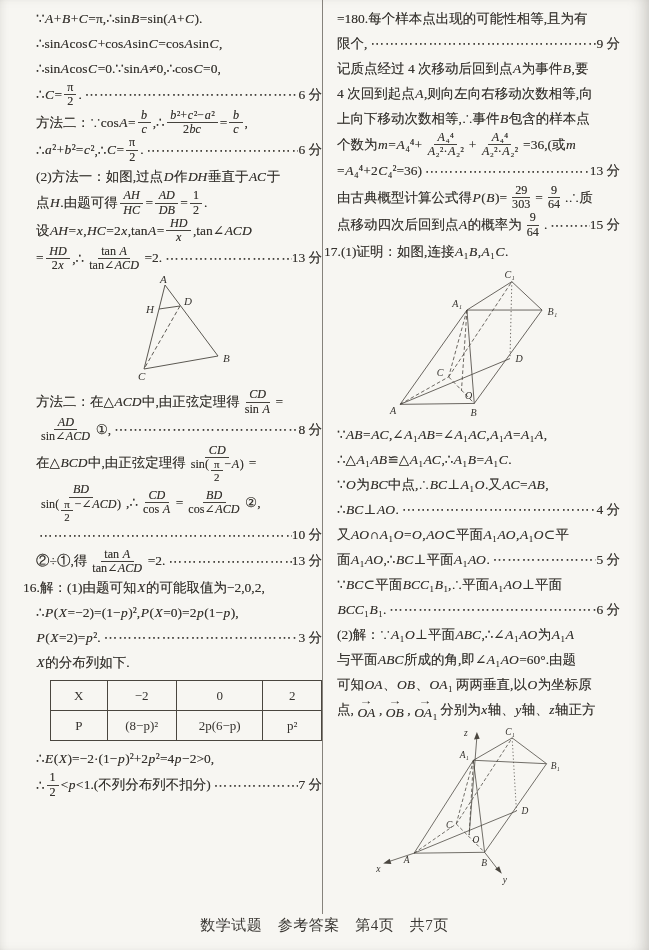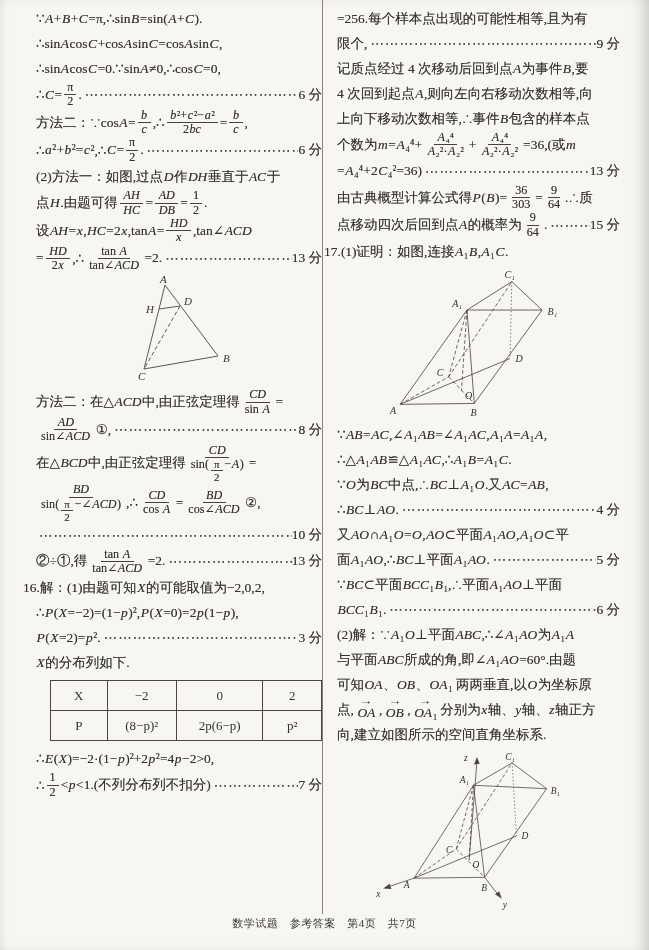--- a/index.html
+++ b/index.html
@@ -27,21 +27,21 @@
   .fig{margin:3px 0}
   .fig svg{display:block}
   svg line, svg polyline{stroke:#4a463f;stroke-width:.9;fill:none}
   svg .dash{stroke-dasharray:4 2.6}
   svg .dot{stroke-dasharray:1.4 2.6}
   svg text{font-size:11px;font-style:italic;fill:#35322e;font-family:"Liberation Serif","DejaVu Serif",serif}
   svg polygon{fill:#4a463f;stroke:none}
   table.dist{border-collapse:collapse;margin:5px 0 5px 14px}
   table.dist td{border:1px solid #4a463f;text-align:center;font-size:13px;height:29px;padding:0 4px}
   td.c0{width:50px} td.c1{width:62px} td.c2{width:80px} td.c3{width:52px}
-  .footer{position:absolute;left:0;right:0;top:916px;text-align:center;font-size:11px;
+  .footer{position:absolute;left:0;right:0;top:916px;text-align:center;font-size:15px;
           letter-spacing:.5px;color:#3b3834}
 </style>
 </head>
 <body>
 
 <div class="page">
   <div class="divider"></div>
 
   <div class="col col-left">
     <div>
@@ -172,35 +172,35 @@
         <div class="line">∴<i>E</i>(<i>X</i>)=−2·(1−<i>p</i>)²+2<i>p</i>²=4<i>p</i>−2&gt;0,</div>
         <div class="line">∴<span class="fr">
             <span class="n">1</span>
             <span class="d">2</span>
           </span>&lt;<i>p</i>&lt;1.(不列分布列不扣分)<span class="lead">⋯⋯⋯⋯⋯⋯⋯⋯⋯⋯⋯⋯⋯⋯⋯⋯⋯⋯⋯⋯⋯⋯⋯⋯⋯⋯</span> 7 分</div>
       </div>
   </div>
 
   <div class="col col-right">
     <div>
-        <div class="line">=256.每个样本点出现的可能性相等,且为有</div>
+        <div class="line">=180.每个样本点出现的可能性相等,且为有</div>
         <div class="line">限个,<span class="lead">⋯⋯⋯⋯⋯⋯⋯⋯⋯⋯⋯⋯⋯⋯⋯⋯⋯⋯⋯⋯⋯⋯⋯⋯⋯⋯</span> 9 分</div>
         <div class="line">记质点经过 4 次移动后回到点 <i>A</i> 为事件 <i>B</i>,要</div>
         <div class="line">4 次回到起点 <i>A</i>,则向左向右移动次数相等,向</div>
         <div class="line">上向下移动次数相等,∴事件 <i>B</i> 包含的样本点</div>
         <div class="line">个数为 <i>m</i>=<i>A</i>₄⁴+<span class="fr">
             <span class="n"><i>A</i>₄⁴</span>
             <span class="d"><i>A</i>₂²·<i>A</i>₂²</span>
           </span>+<span class="fr">
             <span class="n"><i>A</i>₄⁴</span>
             <span class="d"><i>A</i>₂²·<i>A</i>₂²</span>
           </span>=36,(或 <i>m</i></div>
         <div class="line">=<i>A</i>₄⁴+2<i>C</i>₄²=36)<span class="lead">⋯⋯⋯⋯⋯⋯⋯⋯⋯⋯⋯⋯⋯⋯⋯⋯⋯⋯⋯⋯⋯⋯⋯⋯⋯⋯</span> 13 分</div>
         <div class="line">由古典概型计算公式得 <i>P</i>(<i>B</i>)=<span class="fr">
-            <span class="n">36</span>
+            <span class="n">29</span>
             <span class="d">303</span>
           </span>=<span class="fr">
             <span class="n">9</span>
             <span class="d">64</span>
           </span>.∴质</div>
         <div class="line">点移动四次后回到点 <i>A</i> 的概率为<span class="fr">
             <span class="n">9</span>
             <span class="d">64</span>
           </span>.<span class="lead">⋯⋯⋯⋯⋯⋯⋯⋯⋯⋯⋯⋯⋯⋯⋯⋯⋯⋯⋯⋯⋯⋯⋯⋯⋯⋯</span> 15 分</div>
         <div class="line hang">17.(1)证明：如图,连接 <i>A</i>₁<i>B</i>,<i>A</i>₁<i>C</i>.</div>
@@ -243,21 +243,20 @@
         <div class="line">∵<i>O</i> 为 <i>BC</i> 中点,∴<i>BC</i>⊥<i>A</i>₁<i>O</i>.又 <i>AC</i>=<i>AB</i>,</div>
         <div class="line">∴<i>BC</i>⊥<i>AO</i>.<span class="lead">⋯⋯⋯⋯⋯⋯⋯⋯⋯⋯⋯⋯⋯⋯⋯⋯⋯⋯⋯⋯⋯⋯⋯⋯⋯⋯</span> 4 分</div>
         <div class="line">又 <i>AO</i>∩<i>A</i>₁<i>O</i>=<i>O</i>,<i>AO</i>⊂平面 <i>A</i>₁<i>AO</i>,<i>A</i>₁<i>O</i>⊂平</div>
         <div class="line">面 <i>A</i>₁<i>AO</i>,∴<i>BC</i>⊥平面 <i>A</i>₁<i>AO</i>.<span class="lead">⋯⋯⋯⋯⋯⋯⋯⋯⋯⋯⋯⋯⋯⋯⋯⋯⋯⋯⋯⋯⋯⋯⋯⋯⋯⋯</span> 5 分</div>
         <div class="line">∵<i>BC</i>⊂平面 <i>BCC</i>₁<i>B</i>₁,∴平面 <i>A</i>₁<i>AO</i>⊥平面</div>
         <div class="line"><i>BCC</i>₁<i>B</i>₁.<span class="lead">⋯⋯⋯⋯⋯⋯⋯⋯⋯⋯⋯⋯⋯⋯⋯⋯⋯⋯⋯⋯⋯⋯⋯⋯⋯⋯</span> 6 分</div>
         <div class="line">(2)解：∵<i>A</i>₁<i>O</i>⊥平面 <i>ABC</i>,∴∠<i>A</i>₁<i>AO</i> 为 <i>A</i>₁<i>A</i></div>
         <div class="line">与平面 <i>ABC</i> 所成的角,即∠<i>A</i>₁<i>AO</i>=60°.由题</div>
         <div class="line">可知 <i>OA</i>、<i>OB</i>、<i>OA</i>₁ 两两垂直,以 <i>O</i> 为坐标原</div>
         <div class="line">点,<span class="vec"><i>OA</i></span>,<span class="vec"><i>OB</i></span>,<span class="vec"><i>OA</i>₁</span>分别为 <i>x</i> 轴、<i>y</i> 轴、<i>z</i> 轴正方</div>
-        <div class="line">向,建立如图所示的空间直角坐标系.</div>
       </div>
 
     <div class="fig" style="margin-left:26px">
       <svg width="220" height="160" viewBox="0 0 235 186">
         <g>
           <line x1="49" y1="149" x2="131" y2="148"></line>
           <line x1="49" y1="149" x2="118" y2="41"></line>
           <line x1="118" y1="41" x2="203" y2="45"></line>
           <line x1="118" y1="41" x2="163" y2="15"></line>
           <line x1="163" y1="15" x2="203" y2="45"></line>

